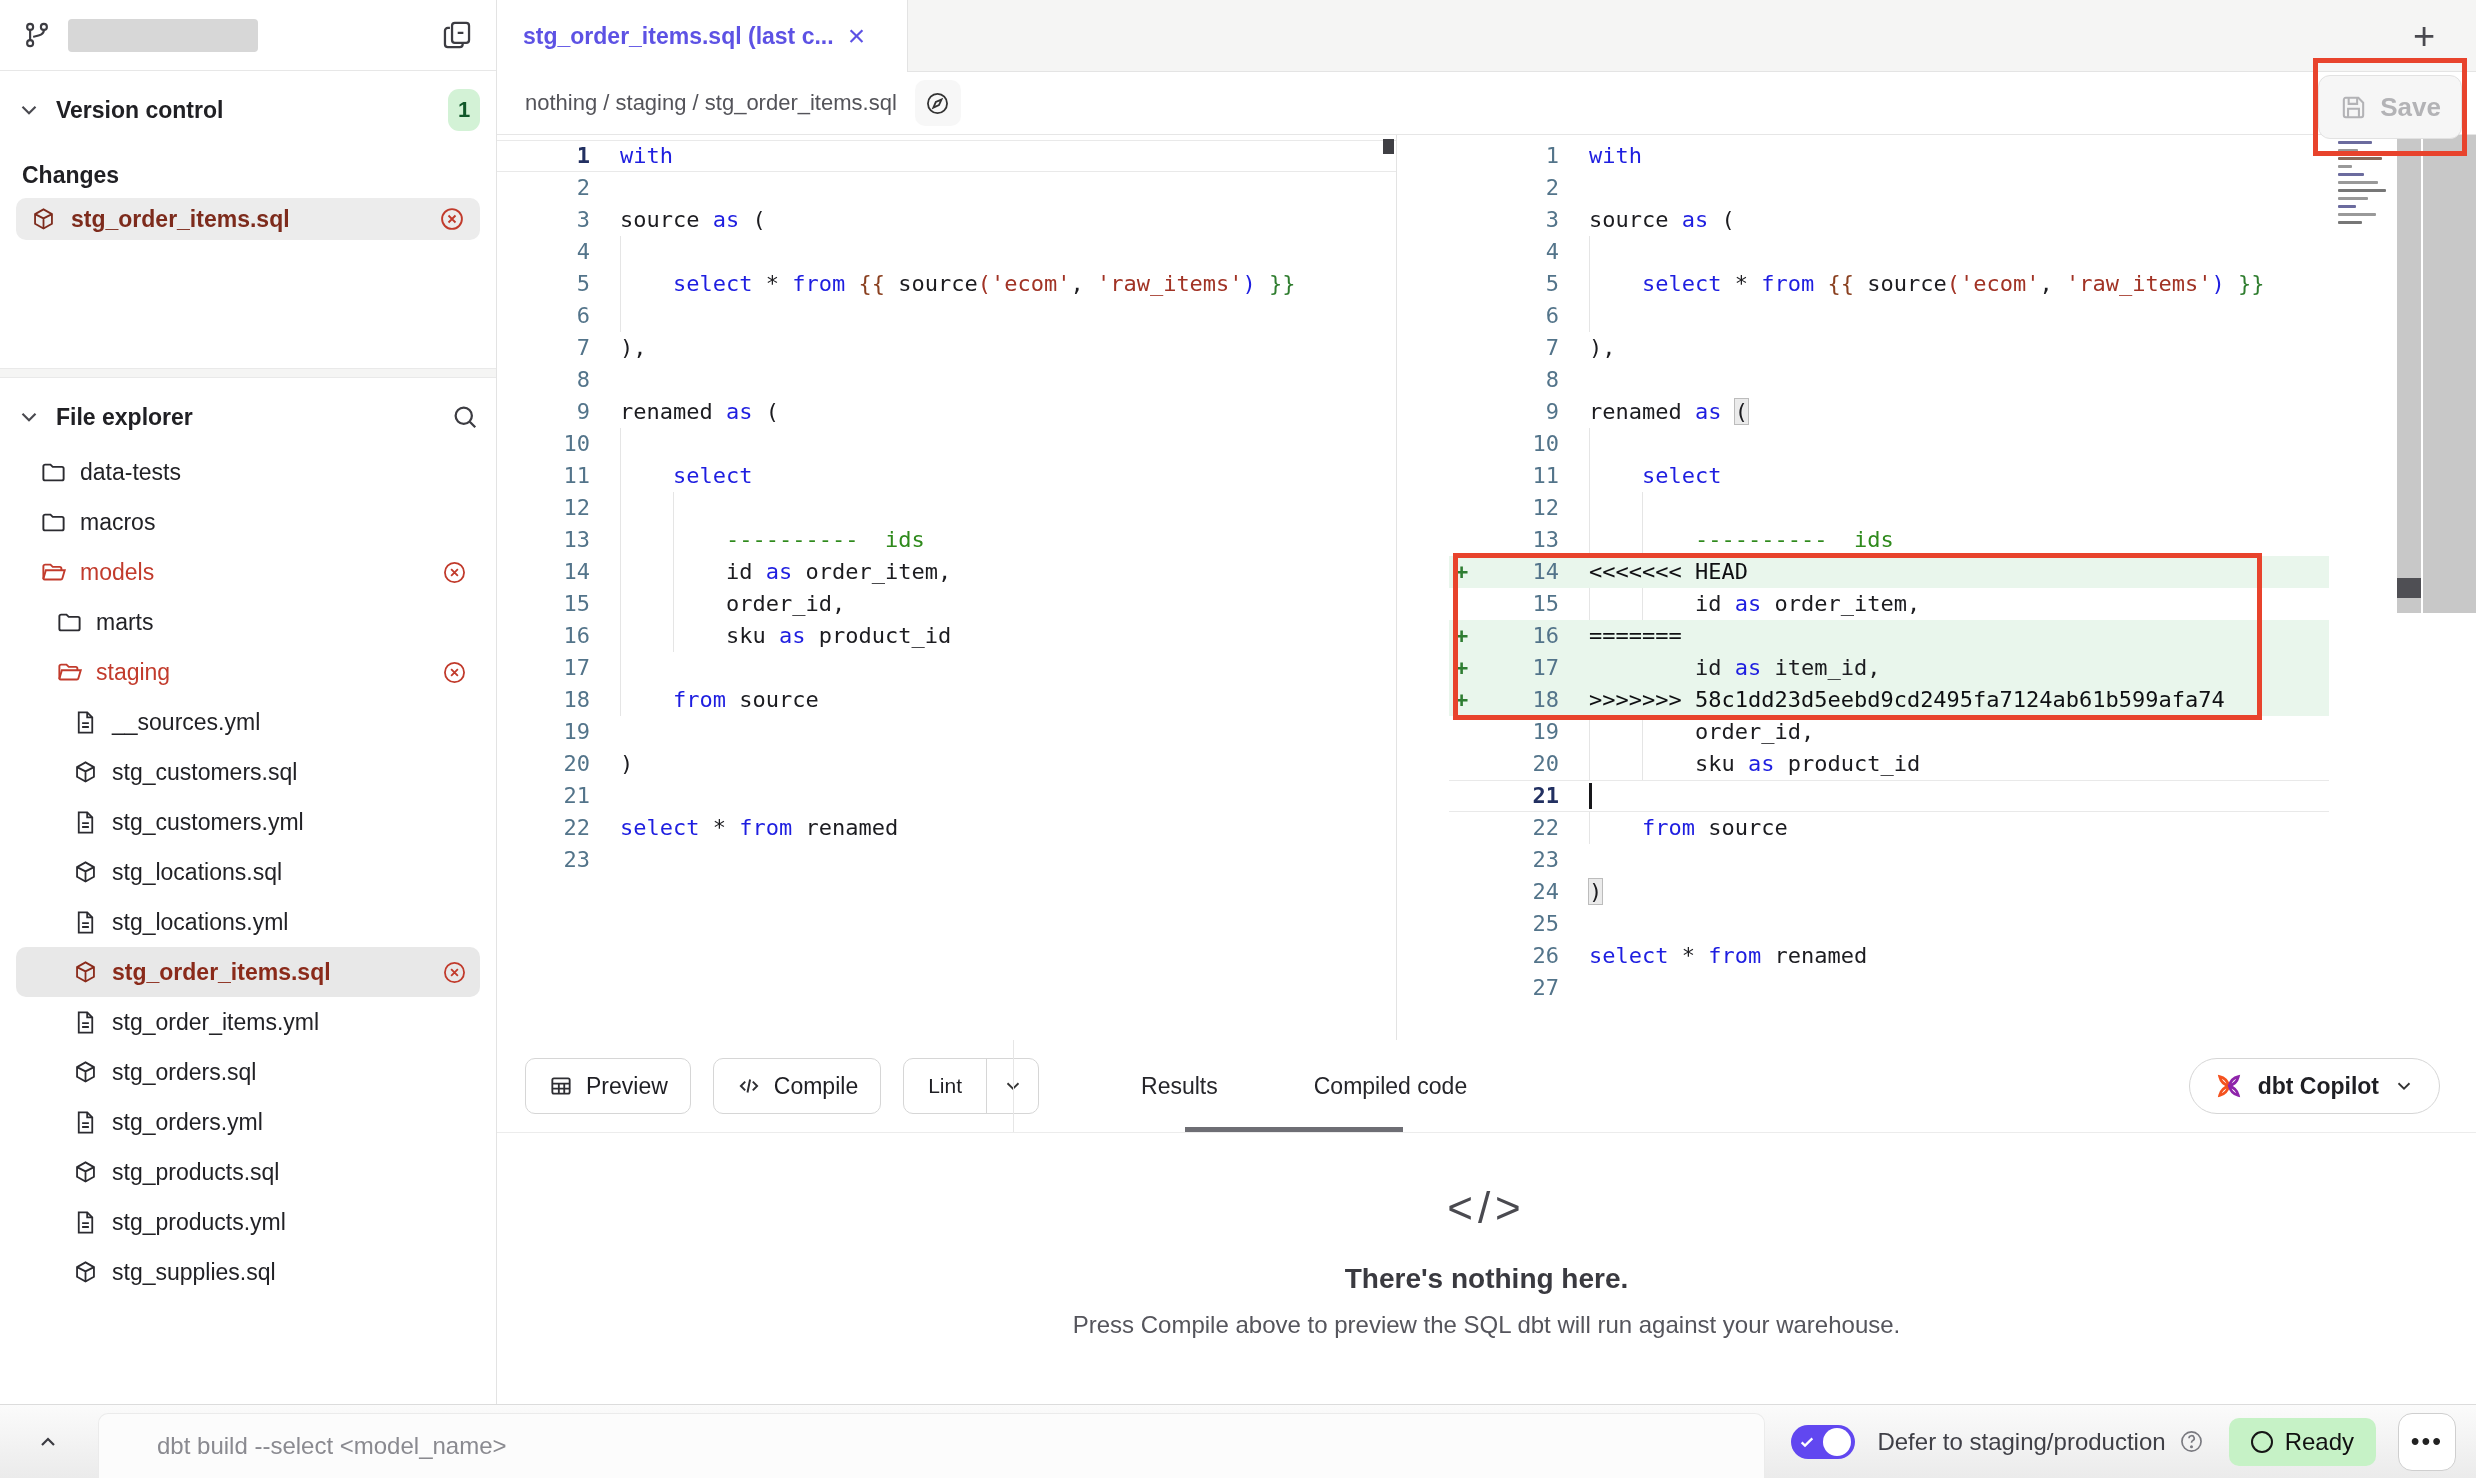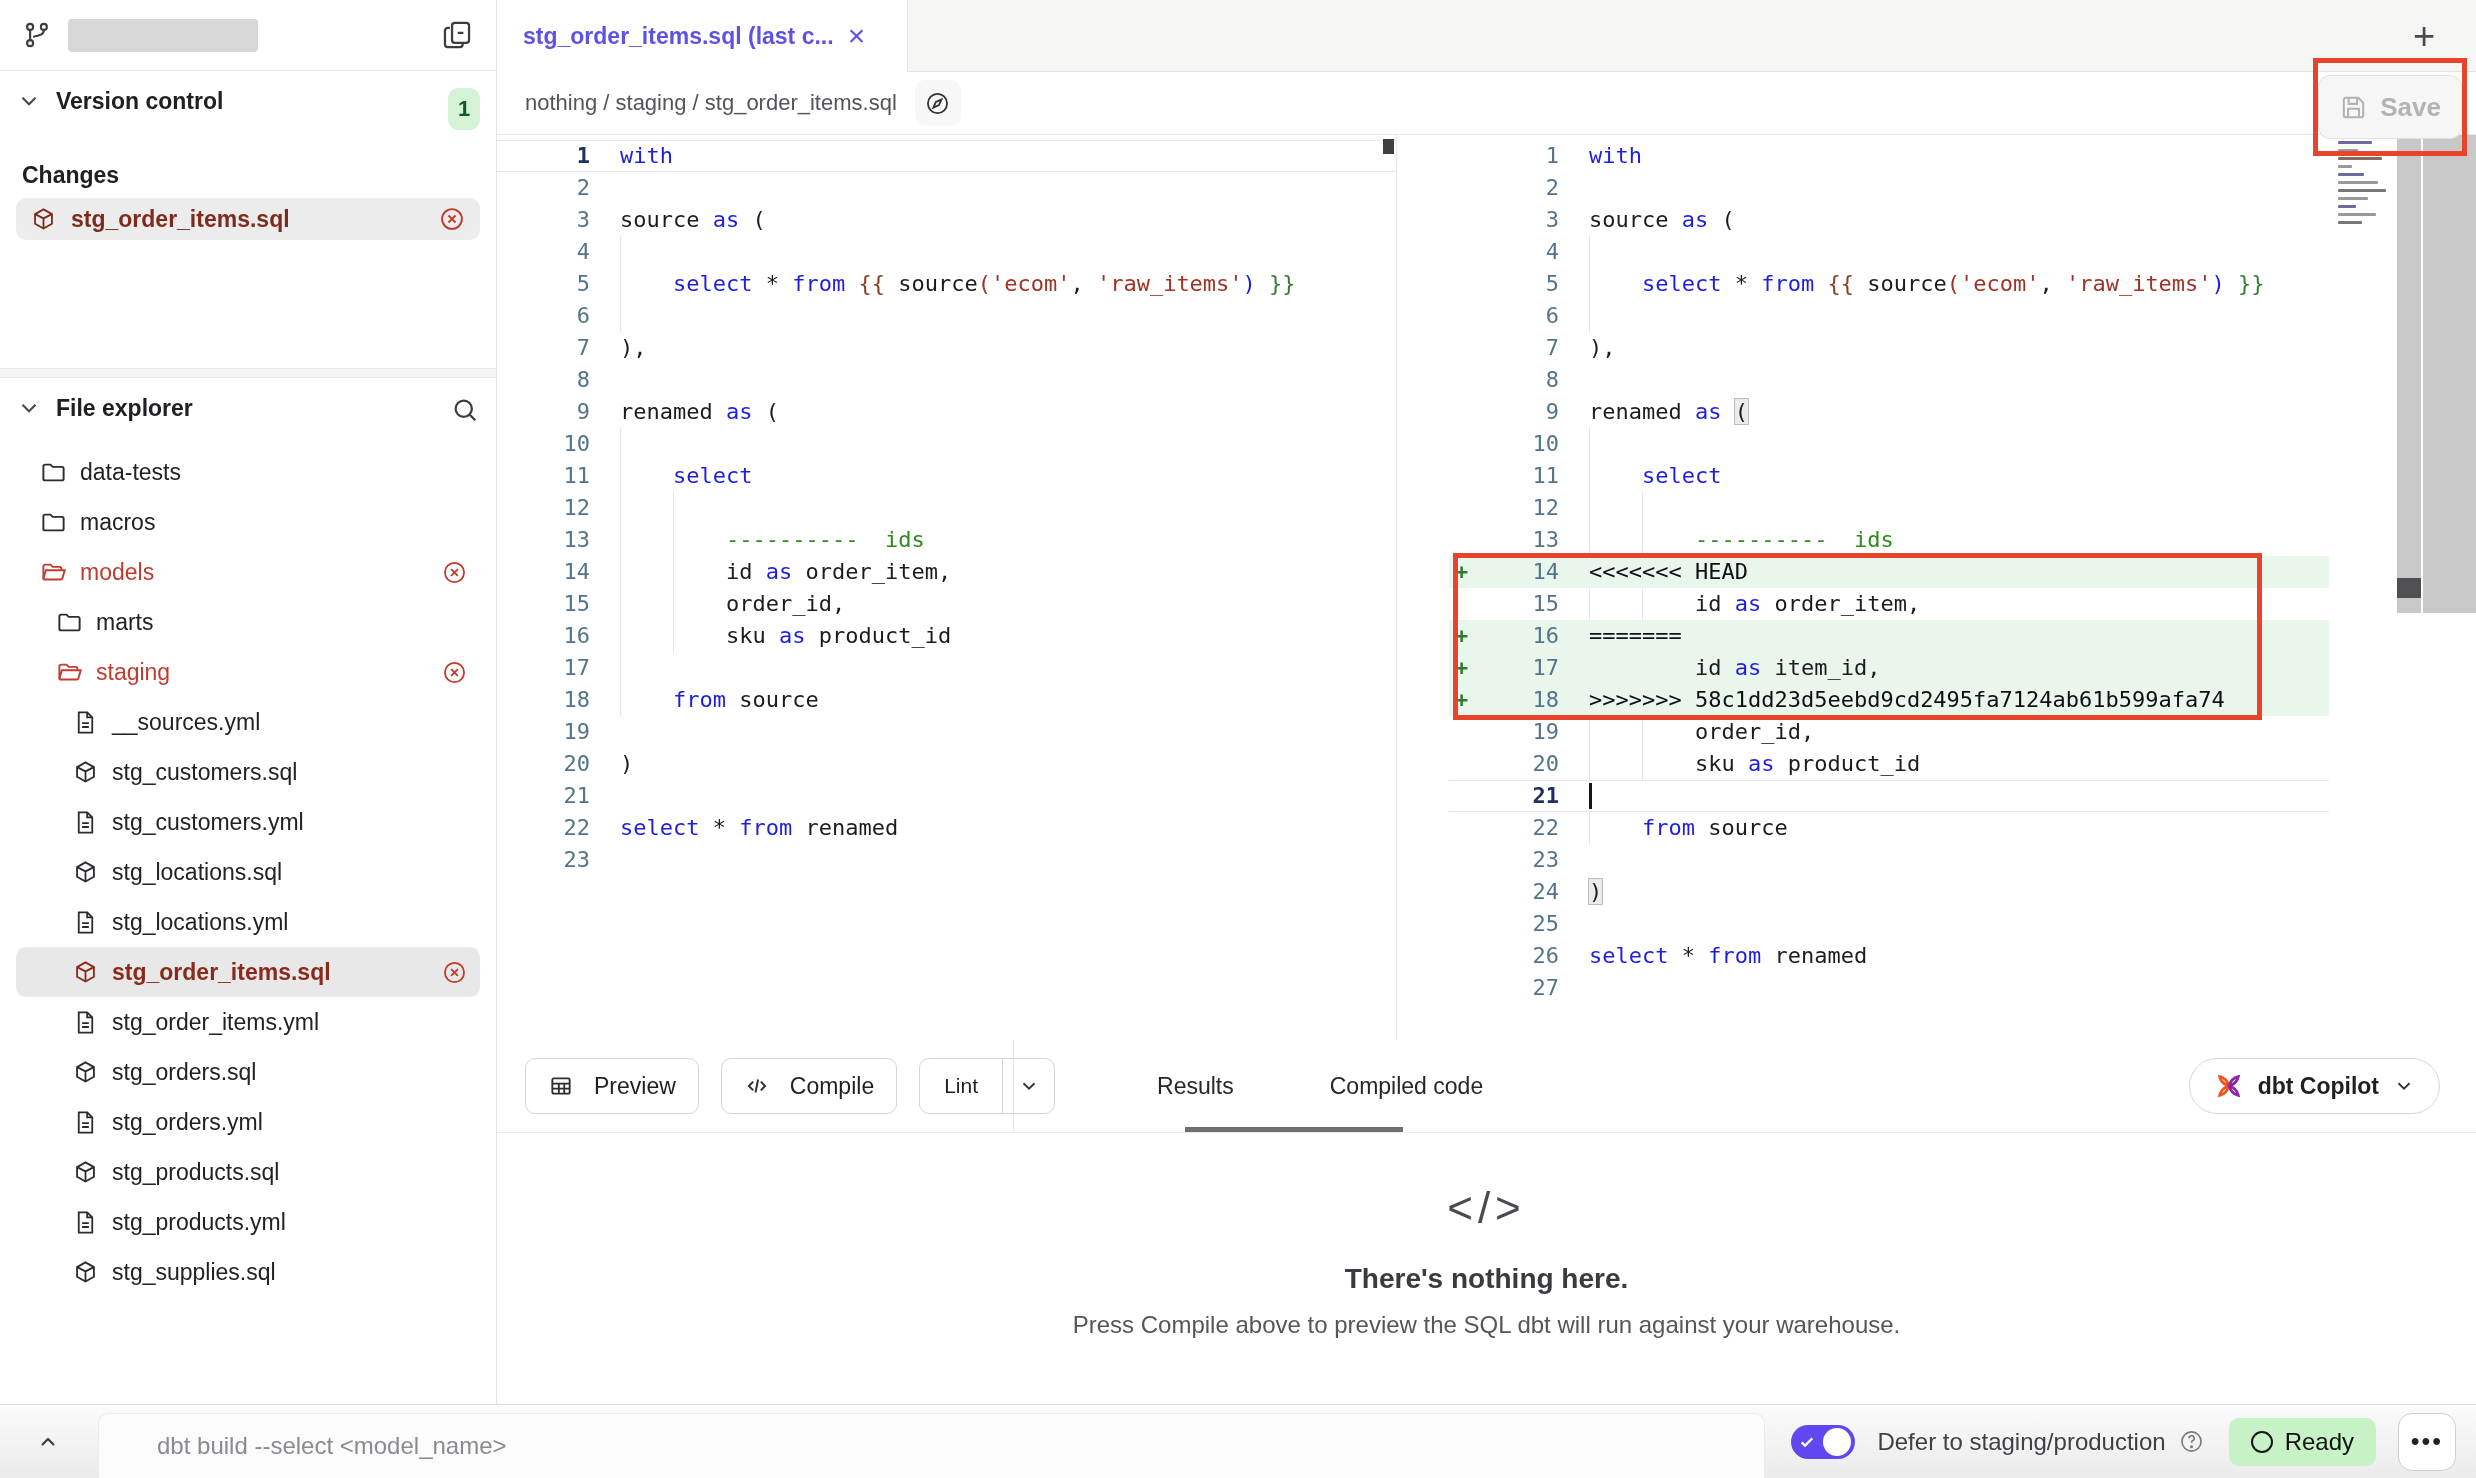--- a/index.html
+++ b/index.html
@@ -11,21 +11,21 @@
   
   .sidebar { width:497px; flex:none; border-right:1px solid #e3e3e3; display:flex; flex-direction:column; background:#fff; }
   .sb-header { height:71px; flex:none; border-bottom:1px solid #e7e7e7; display:flex; align-items:center; padding:0 22px; }
   .sb-header .ic { width:30px; height:30px; color:#3c3c42; }
   .branch-pill { width:190px; height:33px; background:#d7d7d7; border-radius:4px; margin-left:16px; }
   .sb-header .spacer { flex:1; }
   .copy-btn { width:34px; height:34px; color:#3c3c42; background:none; border:none; cursor:pointer; }
   svg { display:block; width:100%; height:100%; }
 
   .vc { padding:0 16px; flex:none; }
-  .sec-title { display:flex; margin-top:17px; height:44px; }
+  .sec-title { display:flex; align-items:center; margin-top:17px; height:44px; }
   .sec-title .chev { width:26px; height:26px; color:#4a4a50; flex:none; }
   .sec-title .t { font-size:23px; font-weight:700; color:#202024; margin-left:14px; }
   .vc-badge { margin-left:auto; min-width:32px; height:42px; background:#d3f2d6; color:#11582a;
     border-radius:11px; font-size:22px; font-weight:600; display:flex; align-items:center; justify-content:center; padding:0 8px; }
 
   .commit-split { display:flex; margin-top:27px; height:70px; border:1.5px solid #b06a28; border-radius:14px; overflow:hidden; background:#fff; }
   .commit-main { flex:1; display:flex; align-items:center; justify-content:center; gap:16px; background:none; border:none; cursor:pointer; }
   .commit-main .ic { width:30px; height:30px; color:#a9571f; }
   .commit-main .lbl { font-size:24px; font-weight:600; color:#a9571f; }
   .commit-chev { width:52px; flex:none; border:none; border-left:1.5px solid #b06a28; background:none; cursor:pointer;
@@ -98,21 +98,21 @@
 
   .rail { position:absolute; right:0; top:0; width:146px; height:478px; display:flex; z-index:4; }
   .minimap { width:67px; background:#fff; padding:6px 6px 0 8px; }
   .minimap .mbar { height:3px; margin-bottom:5px; border-radius:1px; }
   .sb1 { width:26px; background:#c8c8c8; border-right:2px solid #fff; position:relative; }
   .sb1 .thumb { position:absolute; left:0; right:0; top:443px; height:20px; background:#4f4f54; }
   .sb2 { flex:1; background:#c8c8c8; }
 
   
   .toolbar { height:93px; flex:none; background:#fff; display:flex; align-items:center; position:relative; border-bottom:1px solid #ececec; }
-  .tb-btn { display:flex; align-items:center; gap:20px; height:56px; padding:0 22px; background:#fff;
+  .tb-btn { display:flex; align-items:center; gap:12px; height:56px; padding:0 22px; background:#fff;
     border:1px solid #d6d6d6; border-radius:10px; font-size:23px; color:#1f1f24; cursor:pointer; font-family:inherit; }
   .tb-btn .ic { width:26px; height:26px; color:#2e2e33; }
   .tb-btn.preview { margin-left:28px; }
   .tb-btn.compile { margin-left:22px; }
   .lint-split { display:flex; margin-left:22px; height:56px; border:1px solid #d6d6d6; border-radius:10px; overflow:hidden; background:#fff; }
   .lint-main { border:none; background:none; font-size:21px; color:#1f1f24; padding:0 24px; cursor:pointer; font-family:inherit; }
   .lint-chev { border:none; border-left:1px solid #d6d6d6; background:none; width:52px; cursor:pointer;
     display:flex; align-items:center; justify-content:center; }
   .lint-chev .ic { width:22px; height:22px; color:#333; }
   .tb-sep { position:absolute; left:516px; top:0; bottom:0; width:1px; background:#e6e6e6; }

